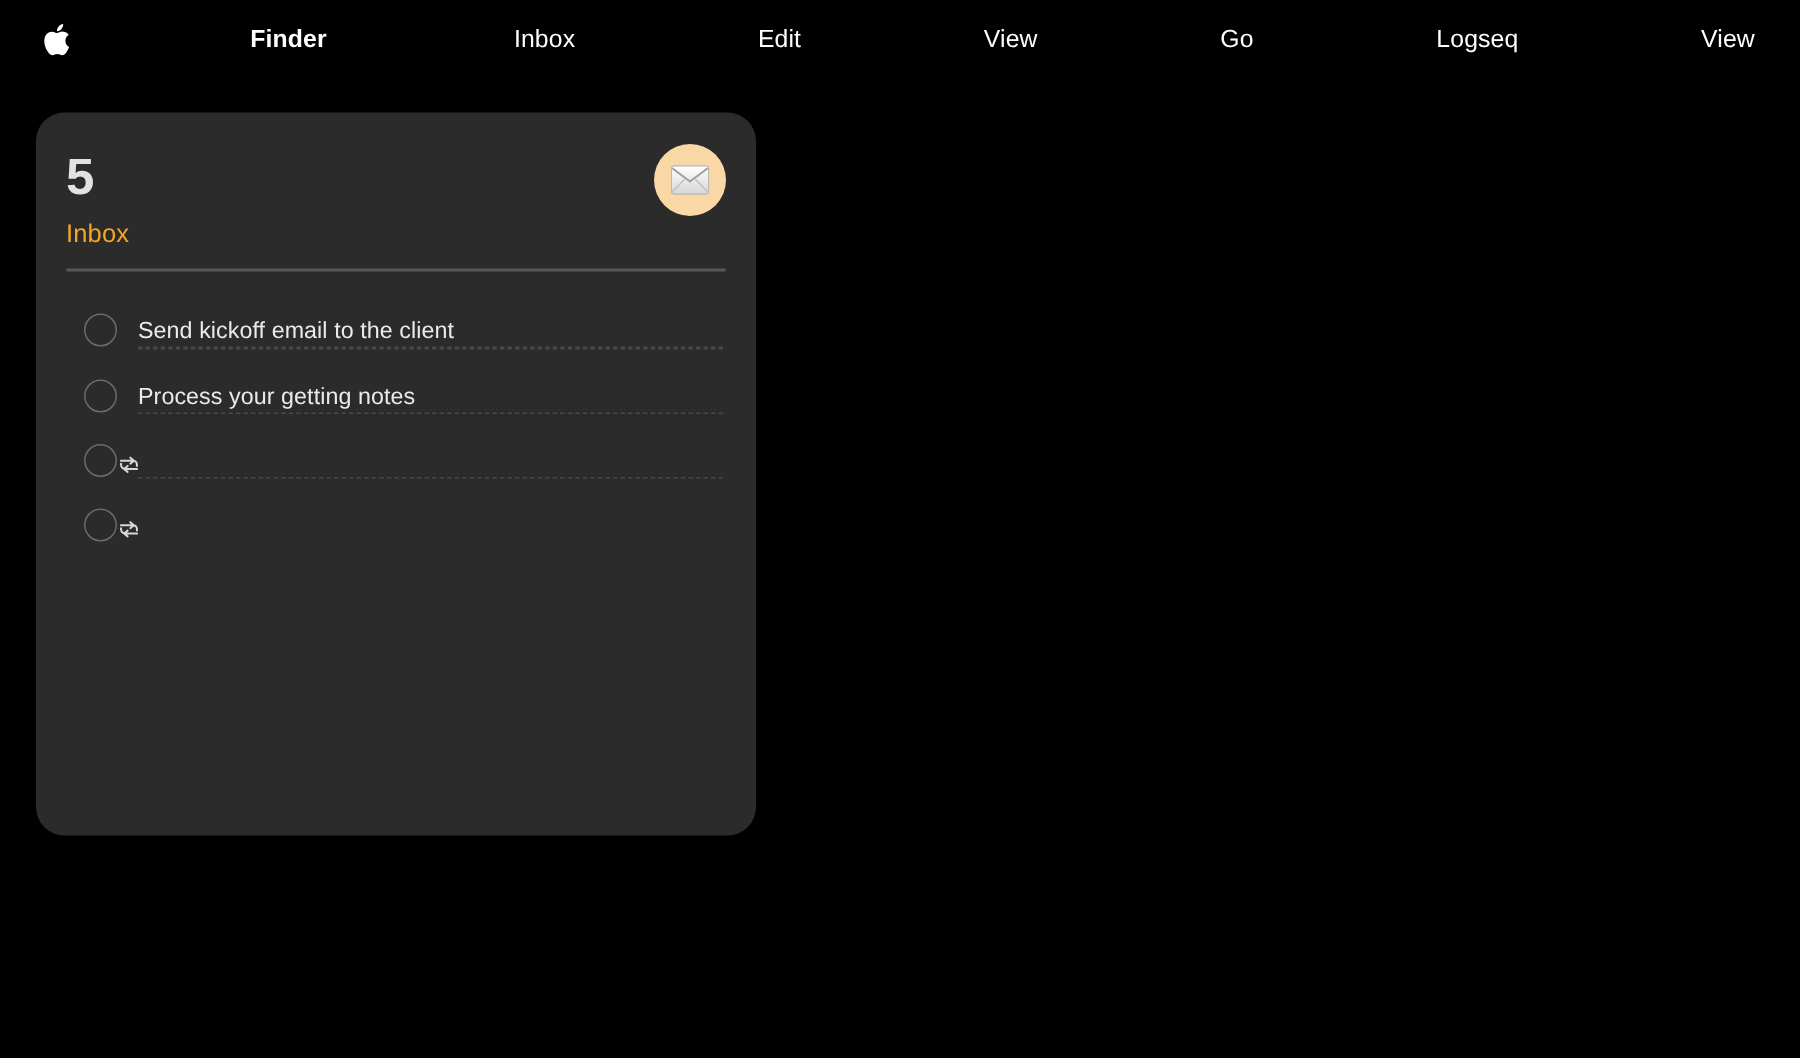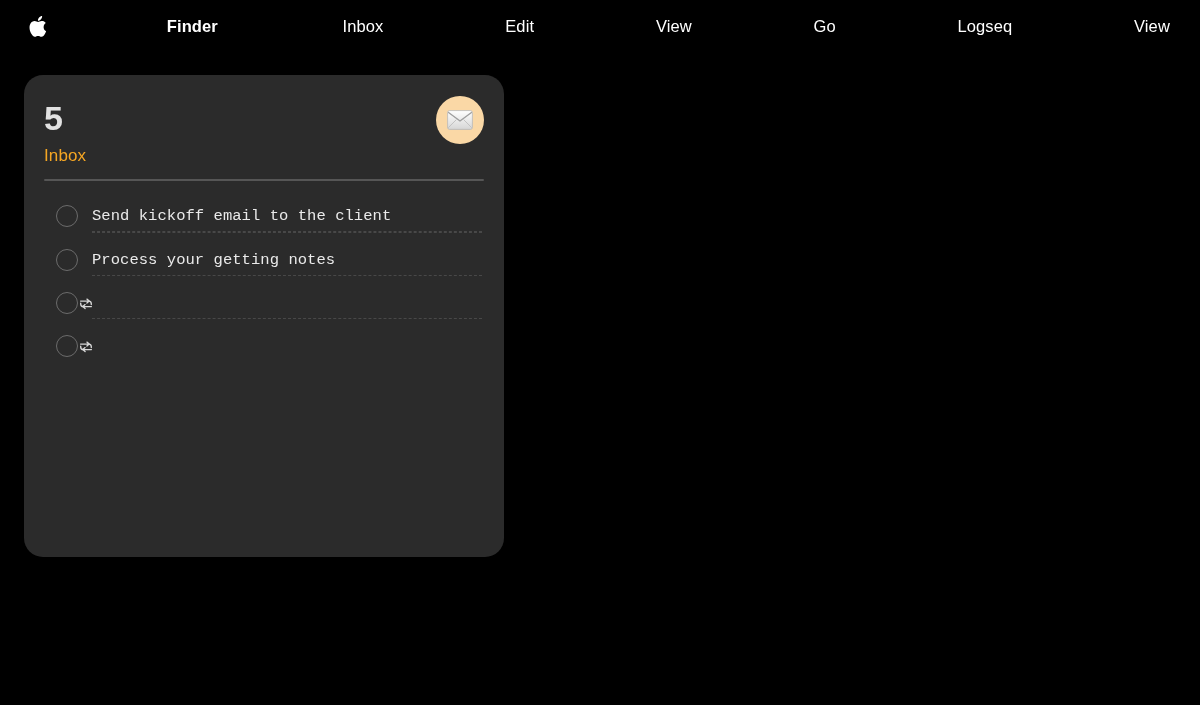--- a/index.html
+++ b/index.html
@@ -82,24 +82,23 @@
     border-radius:1px;
     margin-top:15px;
   }
 
   
   .task-list { margin-top:4px; }
 
   .task-row {
     position:relative;
     display:flex;
-    align-items:center;
+    align-items:flex-end;
     min-height:42px;
     padding-top:11px;
-    font-family:Liberation Mono, monospace;
   }
   .checkbox {
     flex:0 0 auto;
     width:22px; height:22px;
     border:1.6px solid #6b6b6b;
     border-radius:50%;
     margin-left:12px;
     margin-top:1px;
   }
   .task-text {

